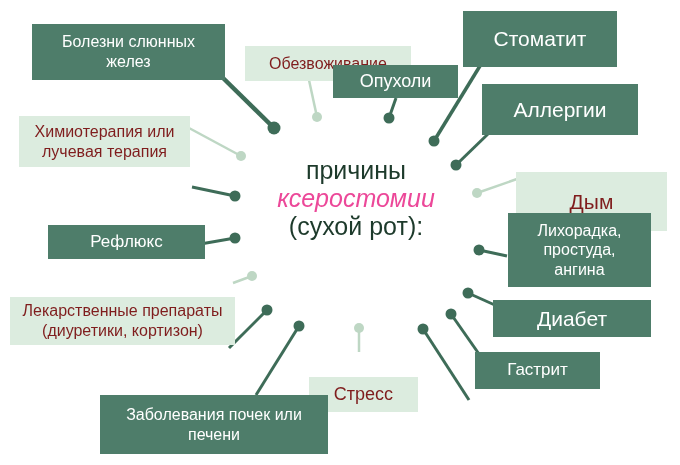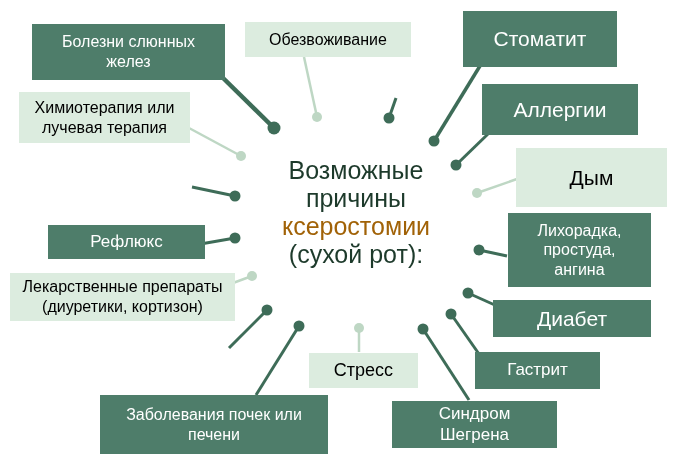--- a/index.html
+++ b/index.html
@@ -11,26 +11,26 @@
   .dark-line{stroke:#3e6c58;}
   .light-line{stroke:#bed7c4;}
   .dark-dot{fill:#3e6c58;}
   .light-dot{fill:#bed7c4;}
   .box{
     position:absolute;display:flex;align-items:center;justify-content:center;
     text-align:center;white-space:pre-line;line-height:1.22;box-sizing:border-box;
     padding:2px 12px;
   }
   .box.dark{background:#4e7d6a;color:#ffffff;}
-  .box.light{background:#dcecdf;color:#000000;}
+  .box.light{background:#dcecdf;color:#7f1d1d;margin-top:24px;}
   .title{
     position:absolute;left:246px;top:156px;width:220px;text-align:center;
     font-size:25px;line-height:28px;color:#1d3a2b;
   }
-  .title .accent{color:#a16207;}
+  .title .accent{color:#ec4899;font-style:italic;}
 </style>
 </head>
 <body>
 
 <div class="canvas">
 
   <svg class="connectors" viewBox="0 0 680 465">
     <g>
       <line class="dark-line" x1="221" y1="76" x2="274" y2="128" stroke-width="4.5"></line>
       <circle class="dark-dot" cx="274" cy="128" r="6.5"></circle>
@@ -98,38 +98,36 @@
     <g>
       <line class="dark-line" x1="469" y1="400" x2="423" y2="329" stroke-width="3"></line>
       <circle class="dark-dot" cx="423" cy="329" r="5.5"></circle>
     </g>
   </svg>
 
   <div class="box dark" style="left:32px;top:24px;width:193px;height:56px;font-size:16px">Болезни слюнных
 желез</div>
   <div class="box light" style="left:245px;top:22px;width:166px;height:35px;font-size:16px">Обезвоживание</div>
   <div class="box dark" style="left:463px;top:11px;width:154px;height:56px;font-size:21px">Стоматит</div>
+  <div class="box dark" style="left:333px;top:65px;width:125px;height:33px;font-size:18px">Опухоли</div>
   <div class="box dark" style="left:482px;top:84px;width:156px;height:51px;font-size:21px">Аллергии</div>
   <div class="box light" style="left:19px;top:92px;width:171px;height:51px;font-size:16px">Химиотерапия или
 лучевая терапия</div>
   <div class="box light" style="left:516px;top:148px;width:151px;height:59px;font-size:21px">Дым</div>
   <div class="box dark" style="left:48px;top:225px;width:157px;height:34px;font-size:17px">Рефлюкс</div>
   <div class="box dark" style="left:508px;top:213px;width:143px;height:74px;font-size:16px">Лихорадка,
 простуда,
 ангина</div>
   <div class="box dark" style="left:493px;top:300px;width:158px;height:37px;font-size:21px">Диабет</div>
   <div class="box light" style="left:10px;top:273px;width:225px;height:48px;font-size:16px">Лекарственные препараты
 (диуретики, кортизон)</div>
   <div class="box dark" style="left:475px;top:352px;width:125px;height:37px;font-size:17px">Гастрит</div>
   <div class="box light" style="left:309px;top:353px;width:109px;height:35px;font-size:18px">Стресс</div>
   <div class="box dark" style="left:100px;top:395px;width:228px;height:59px;font-size:16px">Заболевания почек или
 печени</div>
-  <div class="box dark" style="left:392px;top:401px;width:165px;height:47px;font-size:17px">Синдром
-Шегрена</div>
 
   <div class="title">
-    <div>Возможные</div>
     <div>причины</div>
     <div class="accent">ксеростомии</div>
     <div>(сухой рот):</div>
   </div>
 
 </div>
 
 </body></html>

